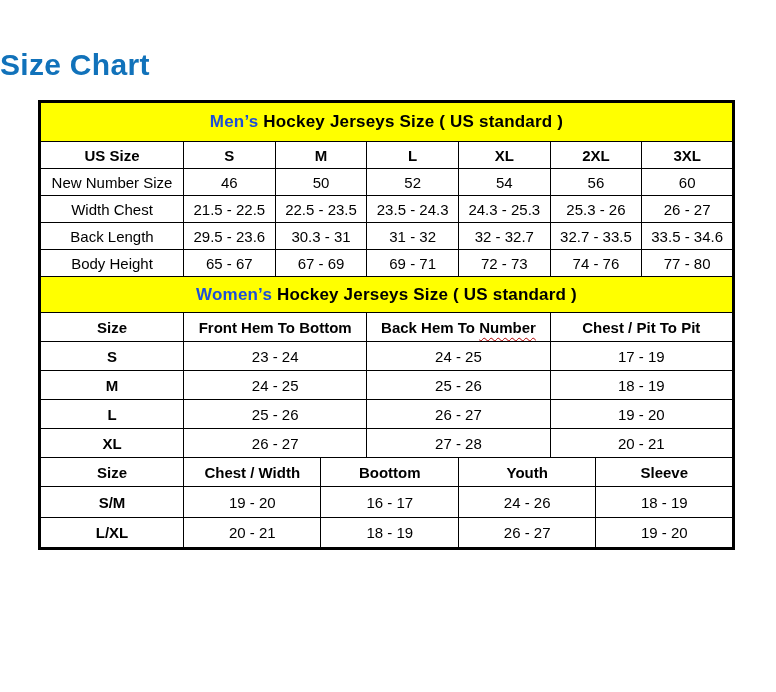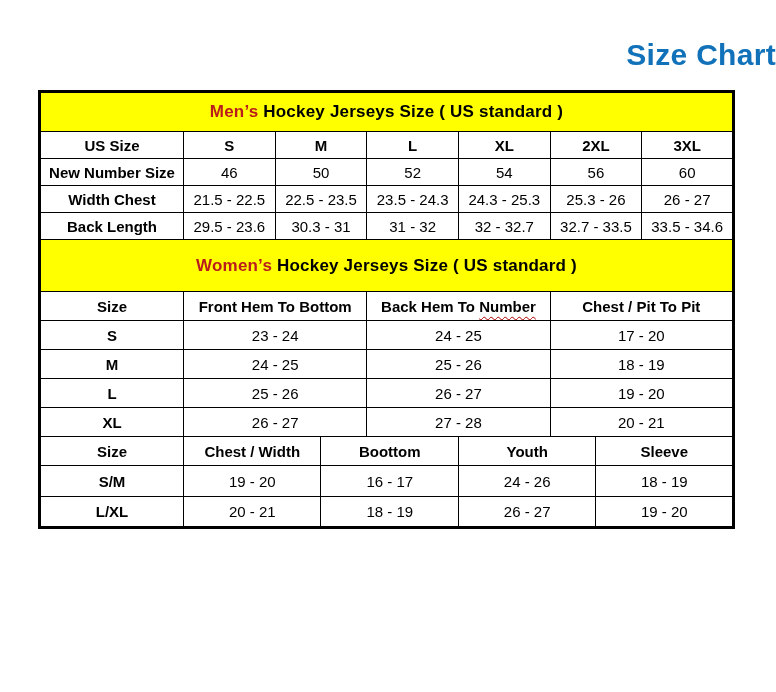--- a/index.html
+++ b/index.html
@@ -5,22 +5,22 @@
   * { box-sizing: border-box; }
   html, body { margin: 0; padding: 0; background: #ffffff; }
   .sheet {
     width: 776px; height: 692px;
     background: #ffffff;
     font-family: "Liberation Sans", sans-serif;
     color: #000000;
     overflow: hidden;
   }
   .page-title {
-    padding-top: 38px;
-    text-align: right;
+    padding-top: 48px;
+    text-align: left;
     font-size: 30px;
     font-weight: 700;
     color: #1172BA;
     letter-spacing: 0.3px;
   }
   table.size-table {
     border-collapse: collapse;
     table-layout: fixed;
     width: 697px;
     margin: 18px 0 0 38px;
@@ -35,26 +35,26 @@
     overflow: hidden;
     white-space: nowrap;
   }
   col.label-col { width: 144px; }
   tr.band td {
     background: #FFFF00;
     font-size: 17px;
     font-weight: 700;
     letter-spacing: 0.2px;
   }
-  tr.band .hl { color: #b91c1c; }
+  tr.band .hl { color: #1d4ed8; }
   tr.head td { font-weight: 700; }
   td.size-label { font-weight: 700; }
-  td.row-label { font-weight: 700; }
+  td.row-label { font-weight: 400; }
   tr.band-men td { height: 40px; }
-  tr.band-sub td { height: 52px; }
+  tr.band-sub td { height: 36px; }
   tr.row-men td { height: 27px; text-align: center; }
   tr.row-women td { height: 29px; }
   tr.head-youth td { height: 29px; }
   tr.row-youth td { height: 31px; }
   .misspelled {
     text-decoration-line: underline;
     text-decoration-style: wavy;
     text-decoration-color: #B00000;
     text-decoration-thickness: 1px;
     text-underline-offset: 4px;
@@ -117,35 +117,44 @@
     </tr>
     <tr class="row-men">
       <td class="row-label">Back Length</td>
       <td colspan="2">29.5 - 23.6</td>
       <td colspan="2">30.3 - 31</td>
       <td colspan="2">31 - 32</td>
       <td colspan="2">32 - 32.7</td>
       <td colspan="2">32.7 - 33.5</td>
       <td colspan="2">33.5 - 34.6</td>
     </tr>
+    <tr class="row-men">
+      <td class="row-label">Body Height</td>
+      <td colspan="2">65 - 67</td>
+      <td colspan="2">67 - 69</td>
+      <td colspan="2">69 - 71</td>
+      <td colspan="2">72 - 73</td>
+      <td colspan="2">74 - 76</td>
+      <td colspan="2">77 - 80</td>
+    </tr>
 
     <tr class="band band-sub">
       <td colspan="13"><span class="hl">Women’s</span> <span>Hockey Jerseys Size ( US standard )</span></td>
     </tr>
     <tr class="head row-women">
       <td>Size</td>
       <td colspan="4">Front Hem To Bottom</td>
       <td colspan="4"><span>Back Hem To</span> <span class="misspelled">Number</span></td>
       <td colspan="4">Chest / Pit To Pit</td>
     </tr>
     <tr class="row-women">
       <td class="size-label">S</td>
       <td colspan="4">23 - 24</td>
       <td colspan="4">24 - 25</td>
-      <td colspan="4">17 - 20</td>
+      <td colspan="4">17 - 19</td>
     </tr>
     <tr class="row-women">
       <td class="size-label">M</td>
       <td colspan="4">24 - 25</td>
       <td colspan="4">25 - 26</td>
       <td colspan="4">18 - 19</td>
     </tr>
     <tr class="row-women">
       <td class="size-label">L</td>
       <td colspan="4">25 - 26</td>

